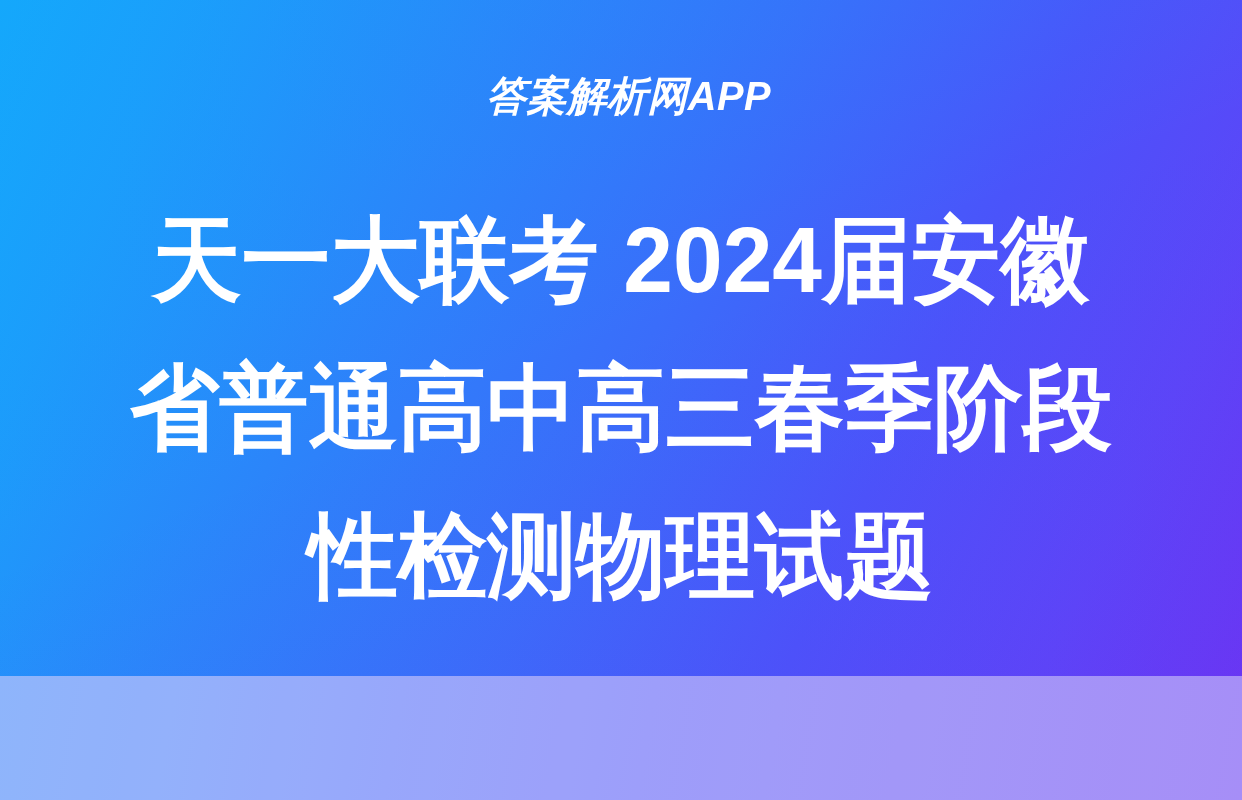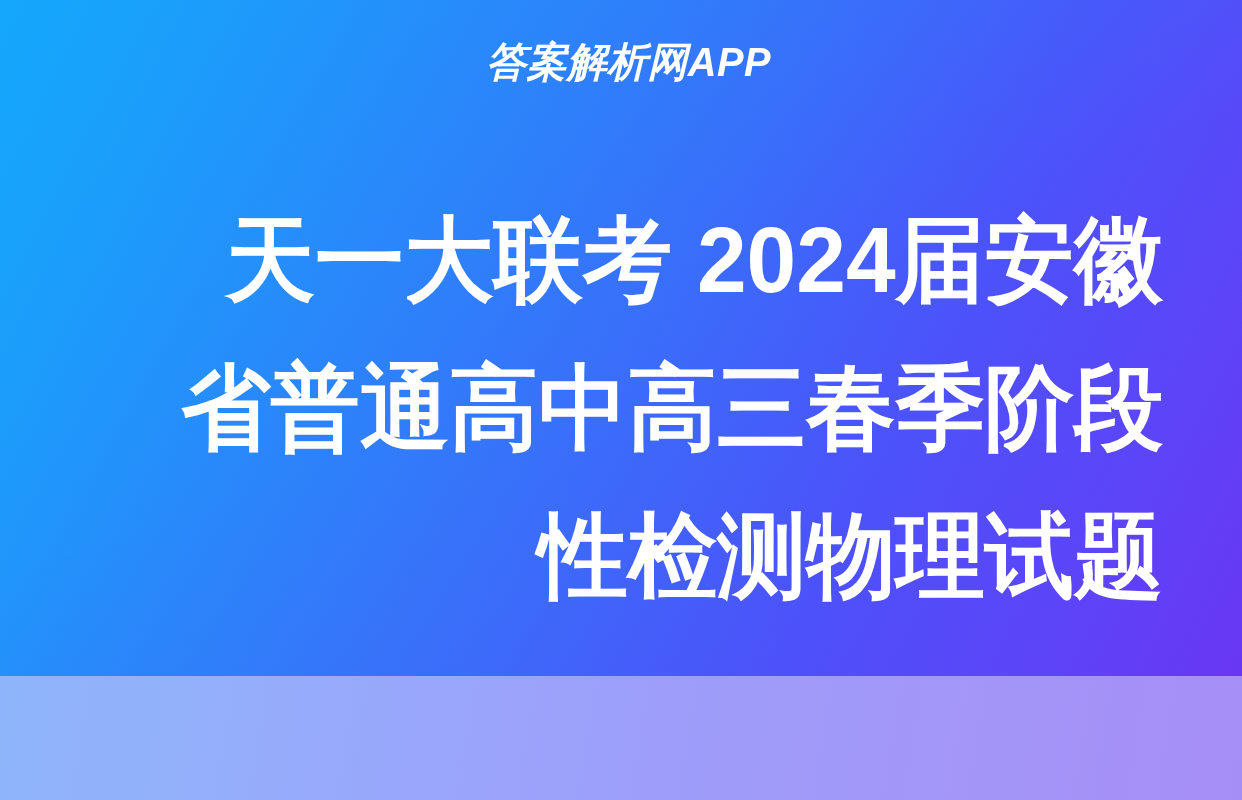--- a/index.html
+++ b/index.html
@@ -39,21 +39,21 @@
                 rgba(108,50,242,0.16) 100%);
     pointer-events: none;
   }
 
   .title-block {
     position: absolute;
     left: 0;
     right: 0;
     top: 186px;
     z-index: 2;
-    text-align: right;
+    text-align: center;
     padding: 0 56px;
     box-sizing: border-box;
   }
 
   .title-line {
     display: block;
     color: #ffffff;
     font-size: 93px;
     line-height: 148px;
     font-weight: 700;
@@ -88,21 +88,21 @@
     pointer-events: none;
   }
 
   .watermark {
     position: absolute;
     left: 0;
     right: 0;
     top: 0;
     height: 124px;
     display: flex;
-    align-items: center;
+    align-items: flex-end;
     justify-content: center;
     z-index: 4;
     padding-left: 16px;
   }
 
   .watermark-text {
     color: #ffffff;
     font-size: 41px;
     font-weight: 700;
     font-style: italic;

